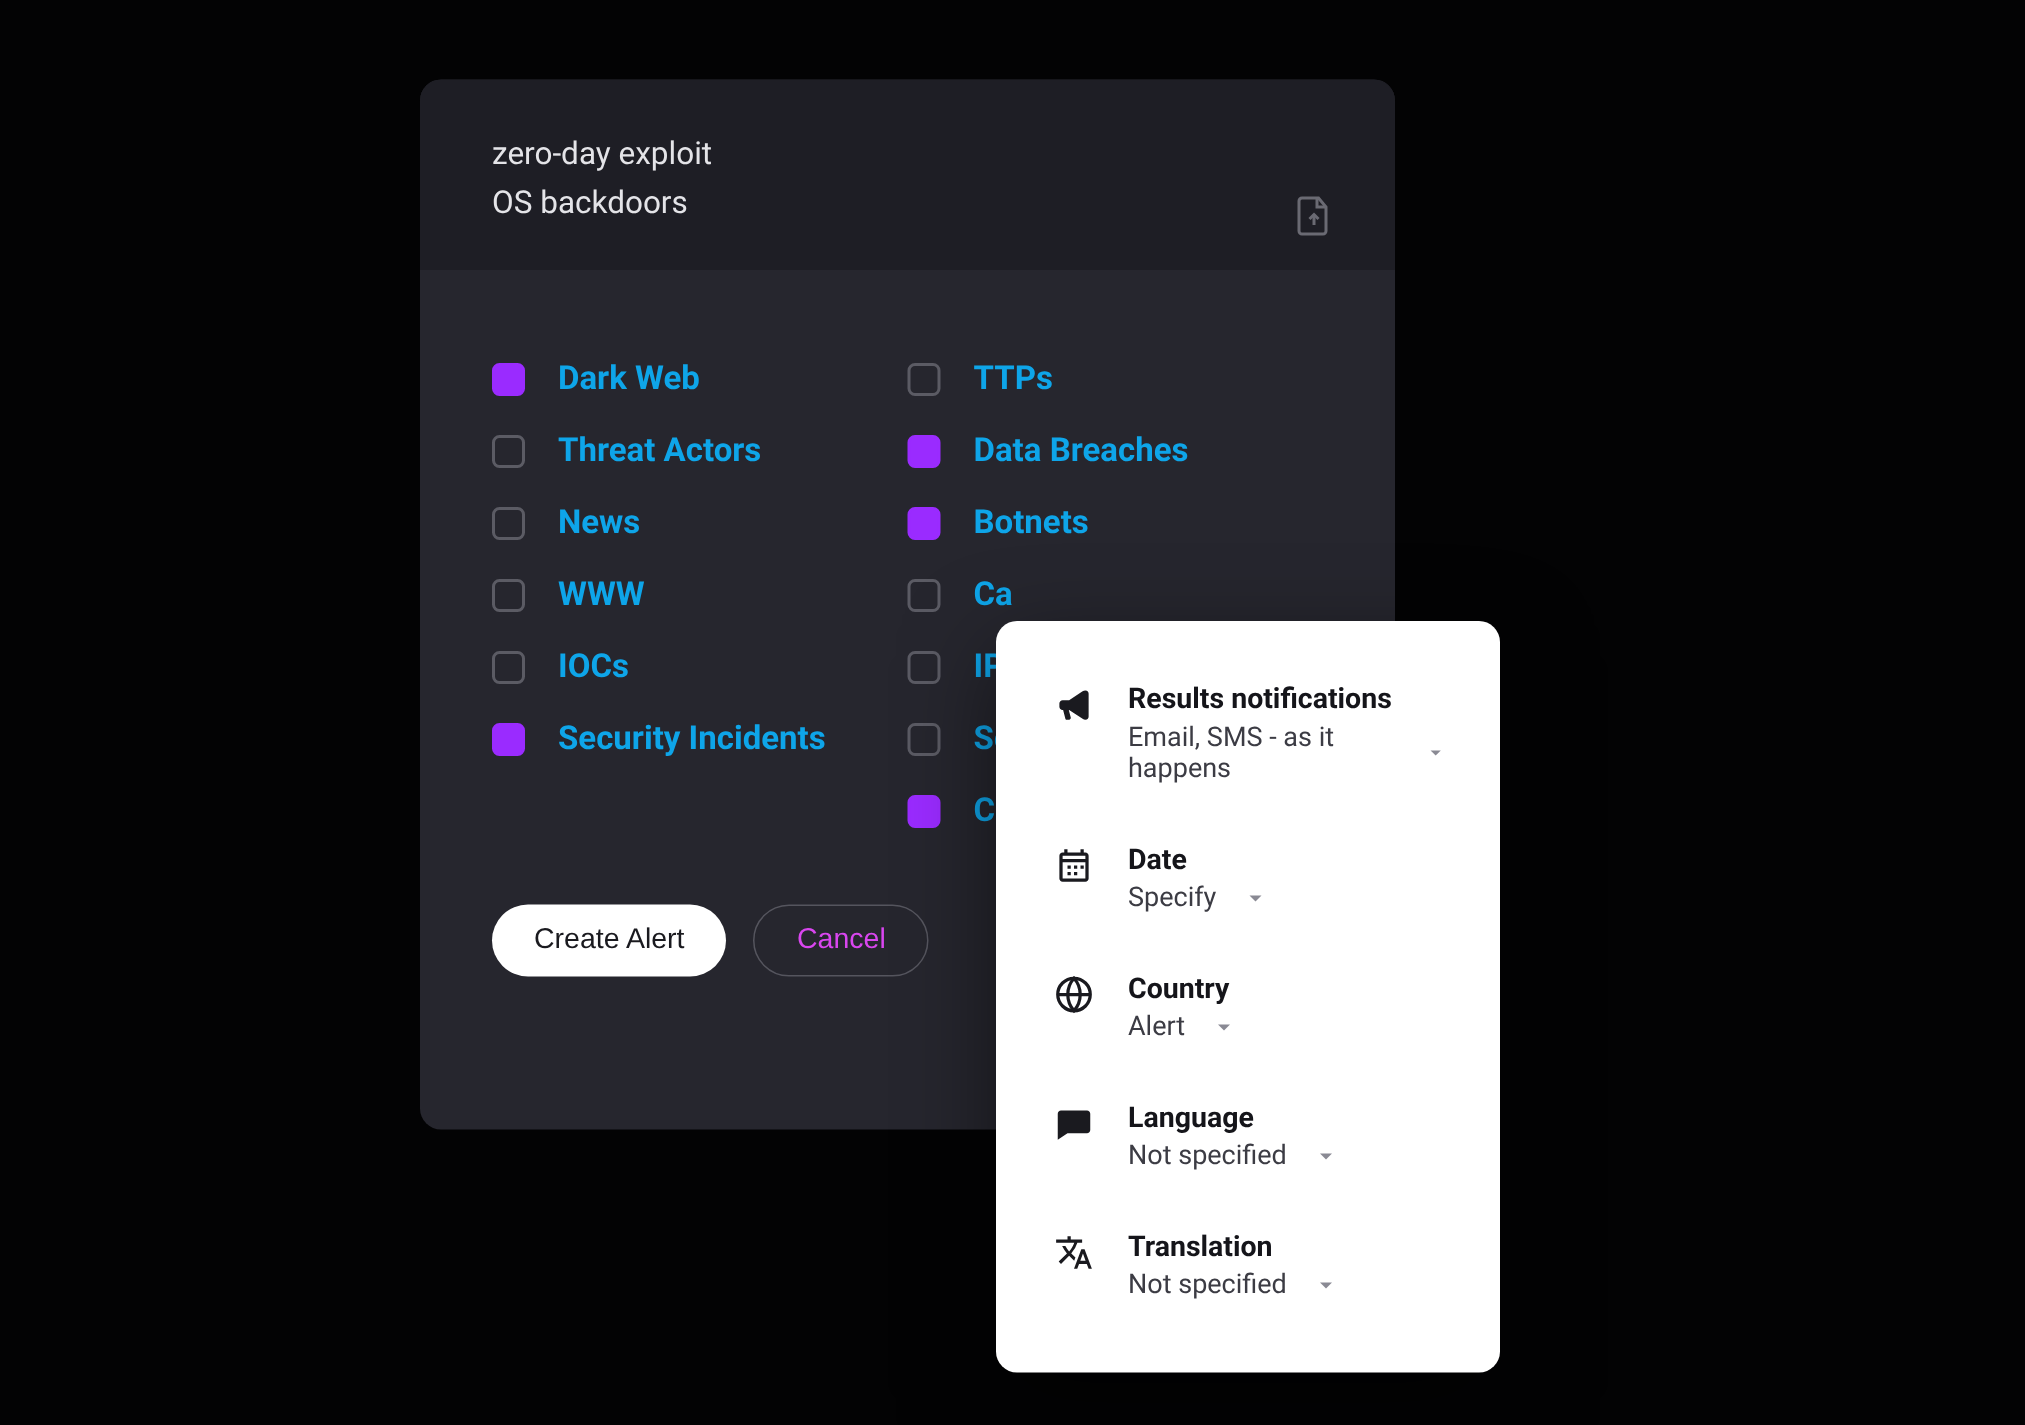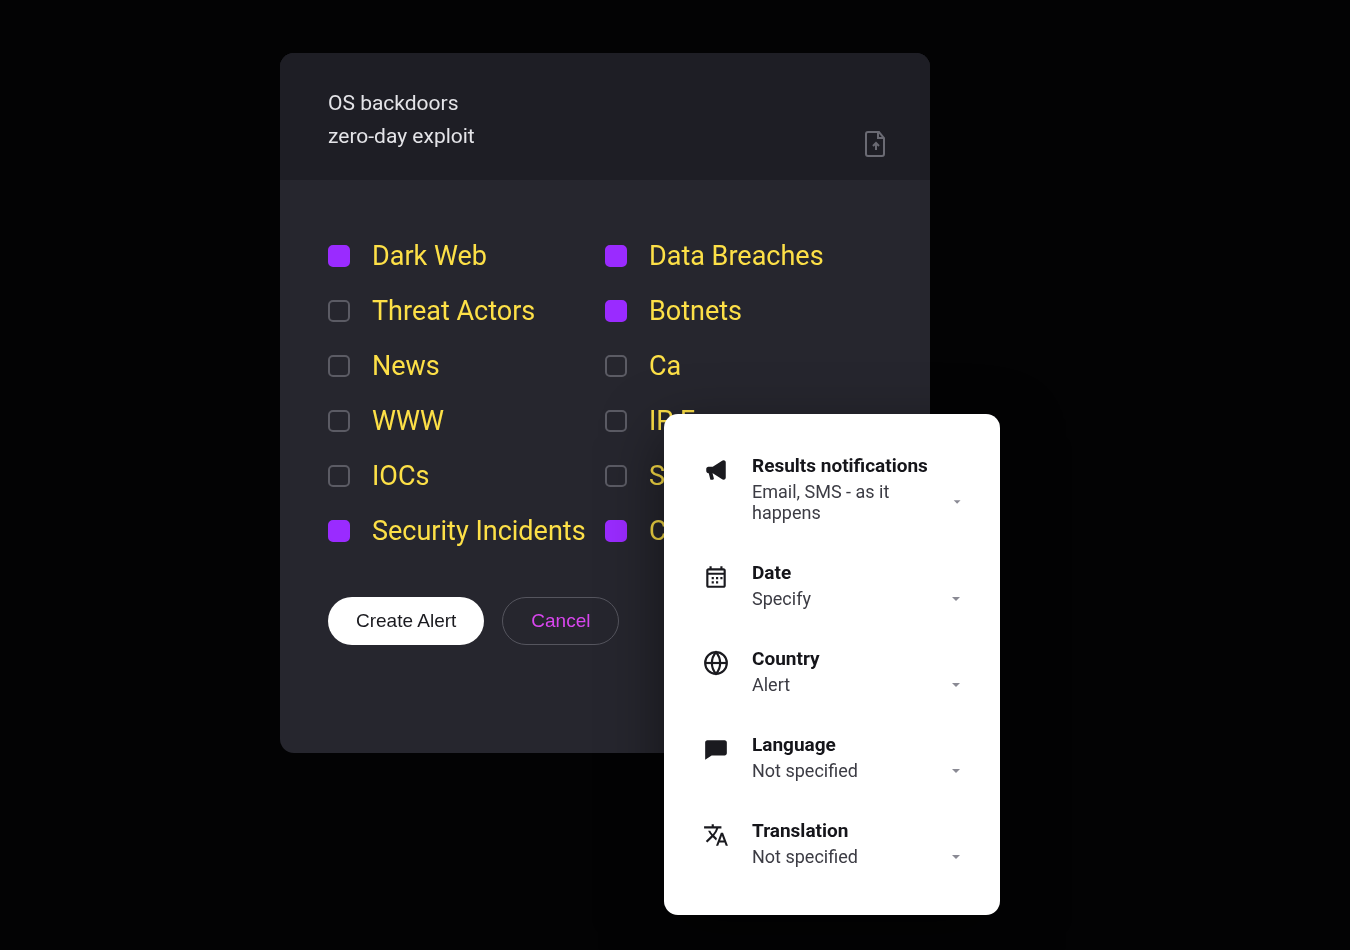--- a/index.html
+++ b/index.html
@@ -62,23 +62,23 @@
     border-radius: 5px;
     border: 2px solid #5b5b64;
     flex-shrink: 0;
     cursor: pointer;
   }
   .cb.checked {
     background: #9a2bff;
     border-color: #9a2bff;
   }
   .cat-label {
-    color: #fde047;
-    font-size: 27px;
-    font-weight: 400;
+    color: #0ea5e9;
+    font-size: 22px;
+    font-weight: 700;
   }
   .actions {
     padding: 50px 48px 0 48px;
     display: flex;
     gap: 18px;
   }
   .btn {
     height: 48px;
     border-radius: 24px;
     font-size: 19px;
@@ -134,36 +134,35 @@
     color: #15151a;
     margin-bottom: 4px;
   }
   .pop-value {
     font-size: 18px;
     color: #3c3c44;
     display: flex;
     align-items: center;
     gap: 20px;
     cursor: pointer;
-    justify-content: space-between;
   }
   .chev-down {
     width: 12px;
     height: 12px;
     color: #8a8a94;
   }
 </style>
 </head>
 <body>
 
 <div class="dark-card">
 
   <div class="keywords-area">
+    <div class="kw-line">zero-day exploit</div>
     <div class="kw-line">OS backdoors</div>
-    <div class="kw-line">zero-day exploit</div>
     <span class="upload-icon">
       <svg viewBox="0 0 24 28" fill="none" stroke="currentColor" stroke-width="2">
         <path d="M4 2h11l5 6v16a2 2 0 0 1-2 2H4a2 2 0 0 1-2-2V4a2 2 0 0 1 2-2z"></path>
         <path d="M14 2v6h6"></path>
         <path d="M12 20v-7"></path>
         <path d="M9 16l3-3 3 3"></path>
       </svg>
     </span>
   </div>
 
@@ -190,20 +189,24 @@
         <span class="cat-label">IOCs</span>
       </div>
       <div class="cat-item">
         <span class="cb checked"></span>
         <span class="cat-label">Security Incidents</span>
       </div>
     </div>
 
     <div class="cat-col">
       <div class="cat-item">
+        <span class="cb"></span>
+        <span class="cat-label">TTPs</span>
+      </div>
+      <div class="cat-item">
         <span class="cb checked"></span>
         <span class="cat-label">Data Breaches</span>
       </div>
       <div class="cat-item">
         <span class="cb checked"></span>
         <span class="cat-label">Botnets</span>
       </div>
       <div class="cat-item">
         <span class="cb"></span>
         <span class="cat-label">Ca</span>

